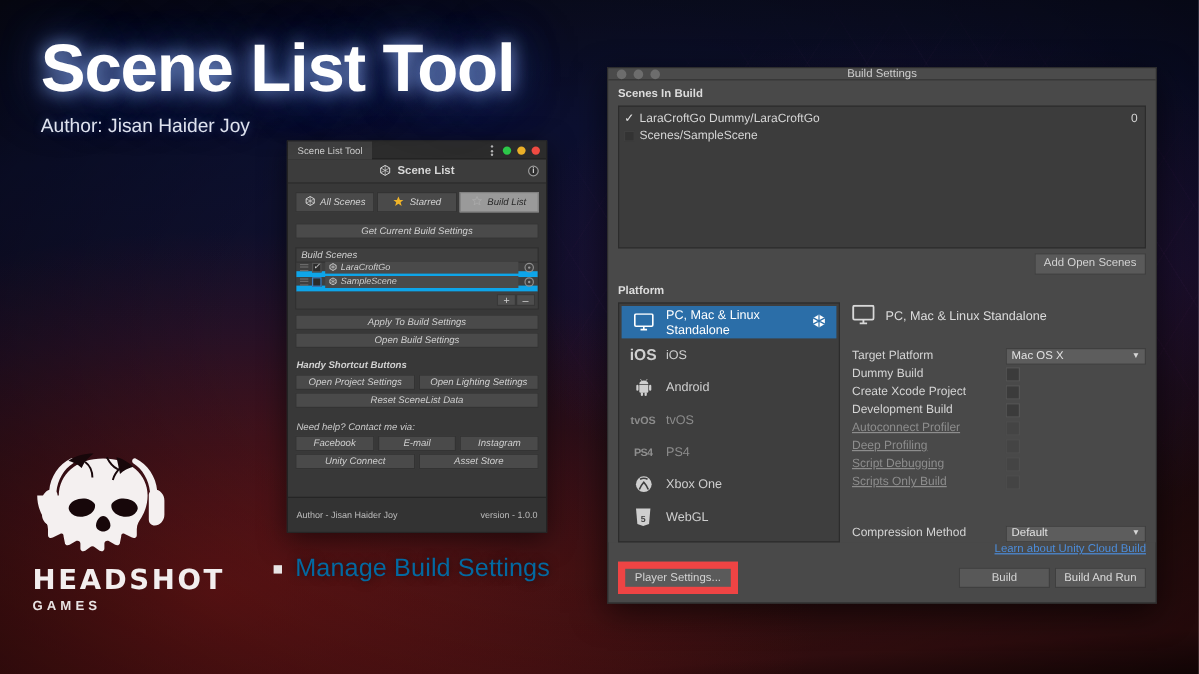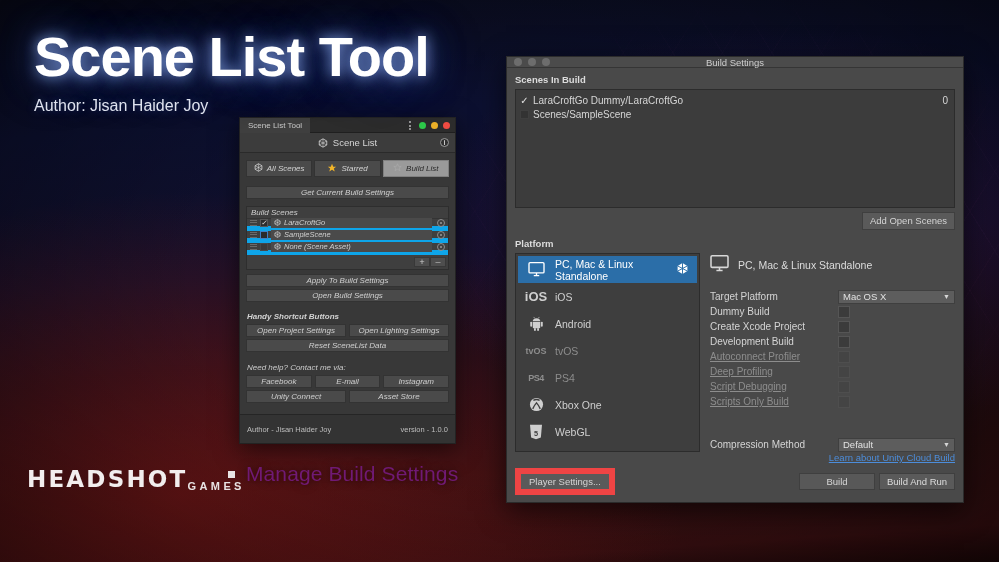--- a/index.html
+++ b/index.html
@@ -42,26 +42,26 @@
     margin-top: 10px; font-size: 16px; color: #dfe3ef; font-weight: 400;
     text-shadow: 0 0 8px rgba(120,160,255,.35);
   }
 
   
   .bullet-row {
     position: absolute; left: 228px; top: 462px; z-index: 6;
     display: flex; align-items: center; gap: 11px;
   }
   .bullet-sq { width: 7px; height: 7px; background: #e8e4e4; }
-  .bullet-text { font-size: 21px; color: #701a75; letter-spacing: .1px;
+  .bullet-text { font-size: 21px; color: #0369a1; letter-spacing: .1px;
     text-shadow: 0 0 8px rgba(0,0,0,.6); }
 
   
-  .logo-wrap { position: absolute; left: 27px; top: 396px; width: 135px; z-index: 6;
-    display:flex; flex-direction:row; align-items:flex-end; }
+  .logo-wrap { position: absolute; left: 27px; top: 373px; width: 135px; z-index: 6;
+    display:flex; flex-direction:column; align-items:flex-start; }
   .logo-word { font-size: 23px; font-weight: bold; letter-spacing: 2.2px; color: #f2eeee;
     font-family: "DejaVu Sans", sans-serif; margin-top: 2px; }
   .logo-sub { font-size: 11px; font-weight: bold; letter-spacing: 3.4px; color: #e8e3e3; margin-top: 2px; }
 
   
   .slt {
     position: absolute; left: 239px; top: 117px; width: 217px; height: 327px;
     background: #383838; border: 1px solid #232323; z-index: 5;
     box-shadow: 0 6px 22px rgba(0,0,0,.55);
     font-size: 8.5px; color: #c6c6c6;
@@ -80,21 +80,21 @@
   .dot.g { background: #2dc94a; }
   .dot.y { background: #ebb028; }
   .dot.r { background: #ef4b42; }
   .kebab { display: flex; flex-direction: column; gap: 1.5px; margin-right: 3px; }
   .kebab i { width: 2px; height: 2px; background: #b4b4b4; border-radius: 50%; display: block; }
 
   .slt-header {
     height: 20px; background: #3c3c3c; display: flex; align-items: center; justify-content: center;
     position: relative; border-bottom: 1px solid #2a2a2a;
   }
-  .slt-header-title { font-size: 9.5px; font-weight: normal; color: #d6d6d6; display:flex; align-items:center; gap:5px; }
+  .slt-header-title { font-size: 9.5px; font-weight: bold; color: #d6d6d6; display:flex; align-items:flex-start; gap:5px; }
   .help-badge {
     position: absolute; right: 6px; width: 9px; height: 9px; border-radius: 50%;
     background: #2f2f2f; border: 1px solid #9a9a9a; color: #cfcfcf;
     font-size: 7px; line-height: 7px; text-align: center; font-weight: bold;
   }
 
   .slt-body { padding: 7px 6px 0 6px; flex: 1; display: flex; flex-direction: column; font-style: italic; }
 
   .tabrow { display: flex; gap: 2px; margin-bottom: 9px; }
   .tabbtn {
@@ -362,36 +362,20 @@
         <span class="scene-name">
           <svg width="7" height="7" viewBox="0 0 24 24">
               <path d="M12 2l9 5.2v9.6L12 22l-9-5.2V7.2z" fill="none" stroke="#cfcfcf" stroke-width="2.4"></path>
               <path d="M12 2v20M3 7.2l18 9.6M21 7.2L3 16.8" stroke="#cfcfcf" stroke-width="1.6"></path>
             </svg>
           <span>SampleScene</span>
         </span>
         <span class="obj-dot"></span>
       </div>
 
-      <div class="scene-row">
-        <span class="drag-handle">
-            <i></i>
-            <i></i>
-            <i></i>
-          </span>
-        <span class="chk" style="border-color:#484848;background:#3a3a3a"></span>
-        <span class="scene-name">
-          <svg width="7" height="7" viewBox="0 0 24 24">
-              <path d="M12 2l9 5.2v9.6L12 22l-9-5.2V7.2z" fill="none" stroke="#cfcfcf" stroke-width="2.4"></path>
-              <path d="M12 2v20M3 7.2l18 9.6M21 7.2L3 16.8" stroke="#cfcfcf" stroke-width="1.6"></path>
-            </svg>
-          <span>None (Scene Asset)</span>
-        </span>
-        <span class="obj-dot"></span>
-      </div>
 
       <div class="plusminus">
         <div class="pmbtn">+</div>
         <div class="pmbtn">–</div>
       </div>
     </div>
 
     <div class="wide-btn" style="margin-top:4px">Apply To Build Settings</div>
     <div class="wide-btn">Open Build Settings</div>
 

